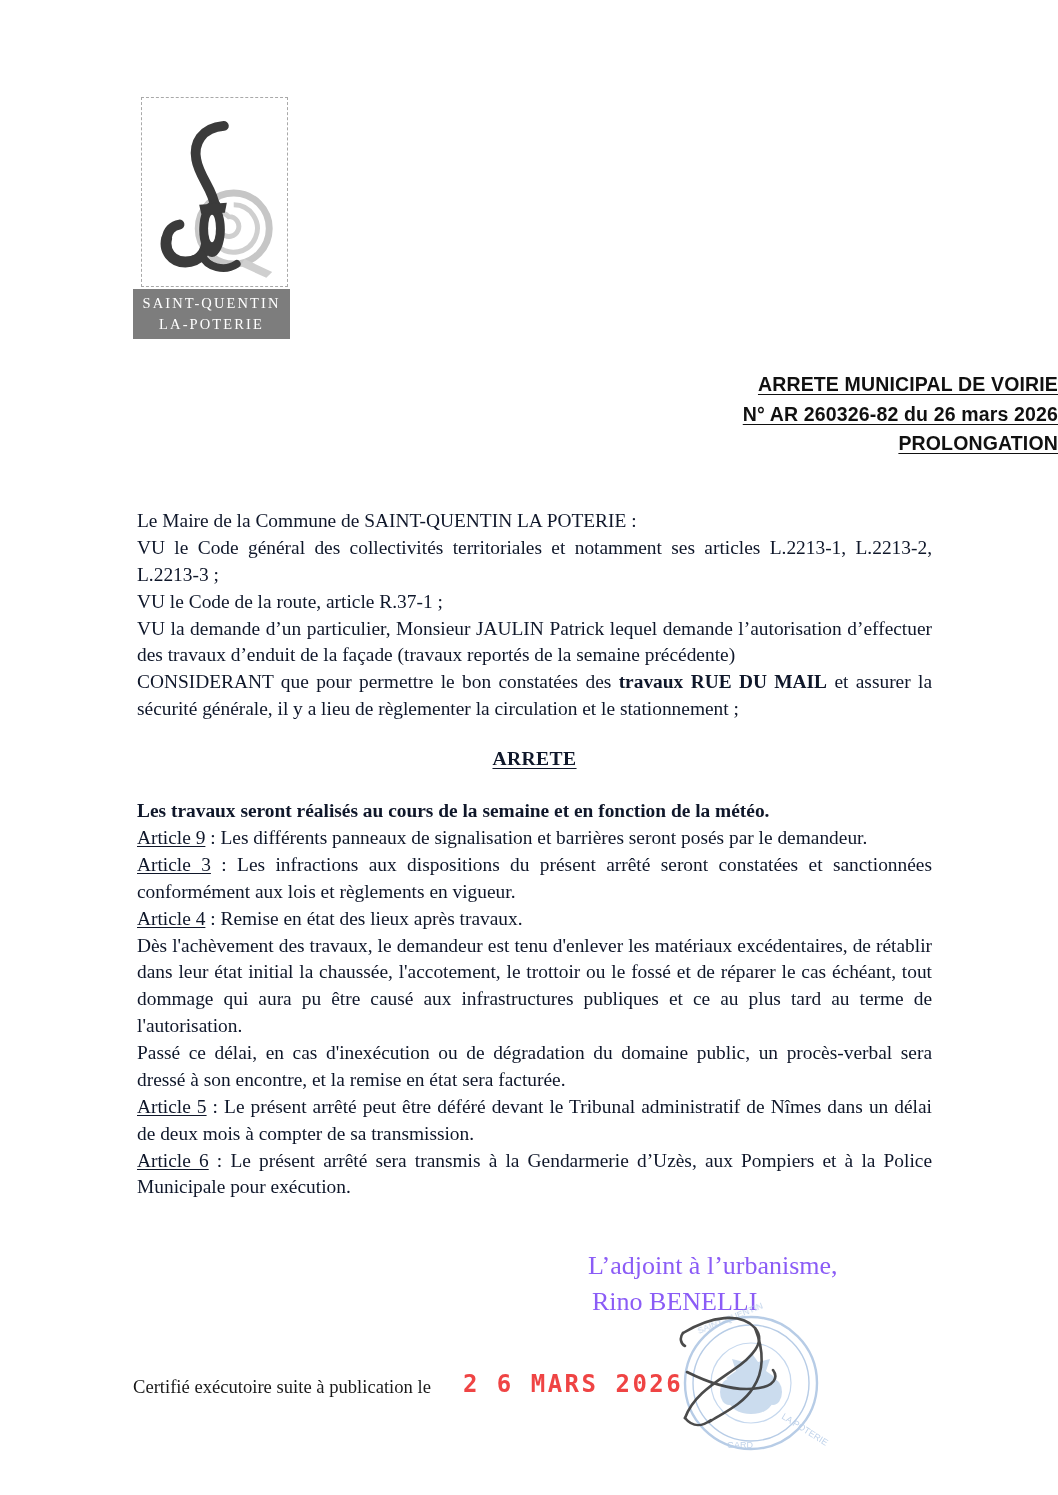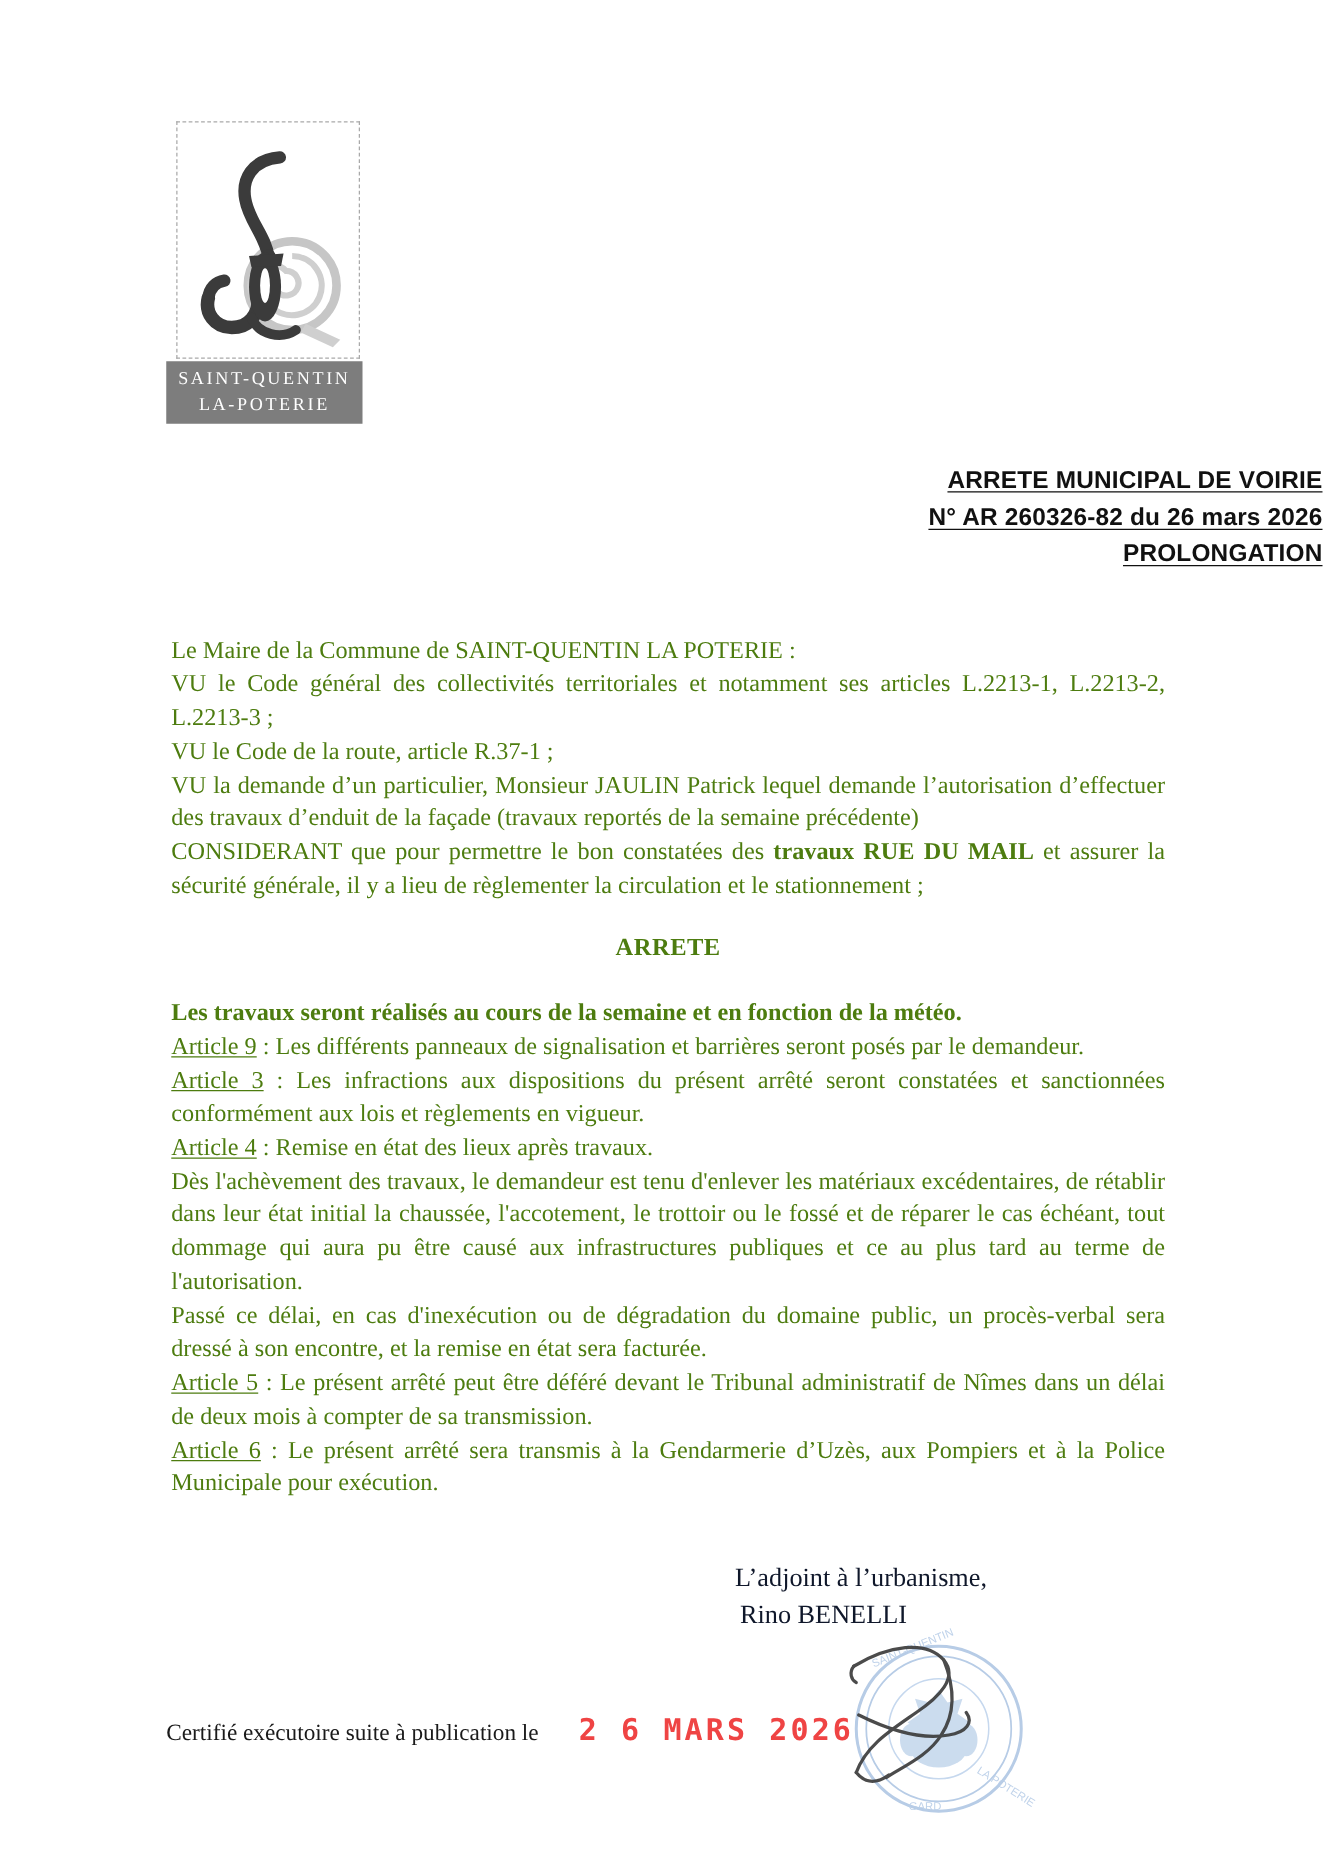--- a/index.html
+++ b/index.html
@@ -79,55 +79,56 @@
 
   
   #doc-body {
     position: absolute;
     left: 137px;
     top: 508px;
     width: 795px;
     font-size: 19.4px;
     line-height: 1.385;
     text-align: justify;
-    color: #4d7c0f;
+    color: #0f172a;
   }
   .para {
     margin: 0;
     text-align: justify;
   }
   .para.flow { text-align-last: left; }
   .nojust { text-align: left; }
   b, .b { font-weight: bold; }
   .u { text-decoration: underline; text-underline-offset: 2px; }
 
   #arrete-heading {
     text-align: center;
     font-weight: bold;
     font-size: 19.6px;
     margin: 22px 0 26px 0;
     letter-spacing: 0.4px;
   }
   #arrete-heading span {
+    text-decoration: underline;
     text-underline-offset: 3px;
   }
   sup {
     font-size: 0.62em;
     vertical-align: super;
     line-height: 0;
   }
 
   
   #signature-block {
     position: absolute;
     left: 588px;
     top: 1248px;
-    font-size: 21px;
+    font-size: 26px;
     line-height: 1.4;
-    color: #0f172a;
+    color: #8b5cf6;
   }
   #signature-block .sig-line2 { padding-left: 4px; }
 
   #stamp-area {
     position: absolute;
     left: 655px;
     top: 1300px;
     width: 250px;
     height: 195px;
   }

